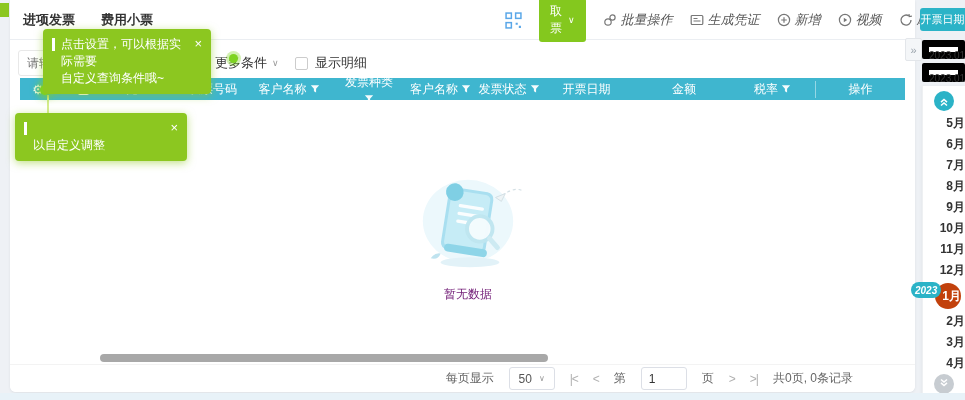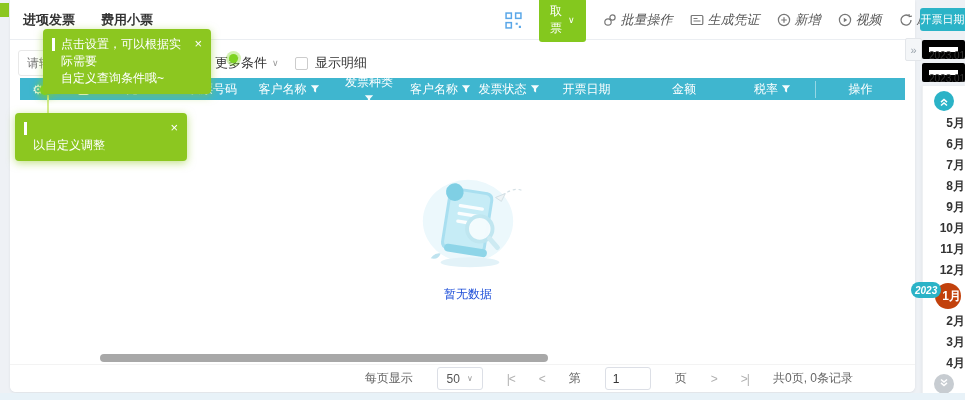--- a/index.html
+++ b/index.html
@@ -61,29 +61,29 @@
   .tooltip { position:absolute; background:#8cc720; color:#fff; border-radius:4px; padding:7px 9px;
     font-size:12px; line-height:17px; box-shadow:0 2px 8px rgba(140,199,32,0.55); z-index:7; display:flex; }
   .tooltip1 { left:43px; top:29px; width:168px; }
   .tooltip2 { left:15px; top:113px; width:172px; }
   .tip-bar { flex:0 0 3px; height:13px; background:#fff; margin:2px 6px 0 0; }
   .tip-lines { flex:1 1 auto; }
   .tip-close { margin-left:7px; font-size:13px; line-height:15px; cursor:pointer; }
 
   
   .empty-state { position:absolute; left:378px; top:168px; width:160px; text-align:center; }
-  .empty-text { margin-top:6px; font-size:12px; color:#1d4ed8; }
+  .empty-text { margin-top:6px; font-size:12px; color:#701a75; }
 
   
   .hscroll-thumb { position:absolute; left:90px; top:354px; width:448px; height:8px; background:#a8a8a8;
     border-radius:4px; cursor:pointer; }
 
   
   .pagination { position:absolute; left:0; right:0; top:364px; height:28px; display:flex; align-items:center;
-    justify-content:flex-end; gap:24px; font-size:12px; color:#666; border-top:1px solid #f3f3f3;
+    justify-content:flex-end; gap:15px; font-size:12px; color:#666; border-top:1px solid #f3f3f3;
     padding-right:62px; background:#fff; border-radius:0 0 6px 6px; }
   .per-page-box { display:flex; align-items:center; justify-content:center; gap:7px; width:46px; height:23px;
     border:1px solid #dcdfe6; border-radius:3px; color:#555; cursor:pointer; }
   .per-page-box .caret { font-size:8px; color:#999; }
   .pg-icon { color:#b0b0b0; font-size:12px; letter-spacing:-1px; cursor:pointer; }
   .page-input { width:46px; height:23px; border:1px solid #dcdfe6; border-radius:3px; font-size:12px;
     text-align:left; padding:0 7px; color:#333; }
 
   
   .sb-title { position:absolute; left:920px; top:8px; width:45px; height:23px; background:#2bb3c7; color:#fff;

